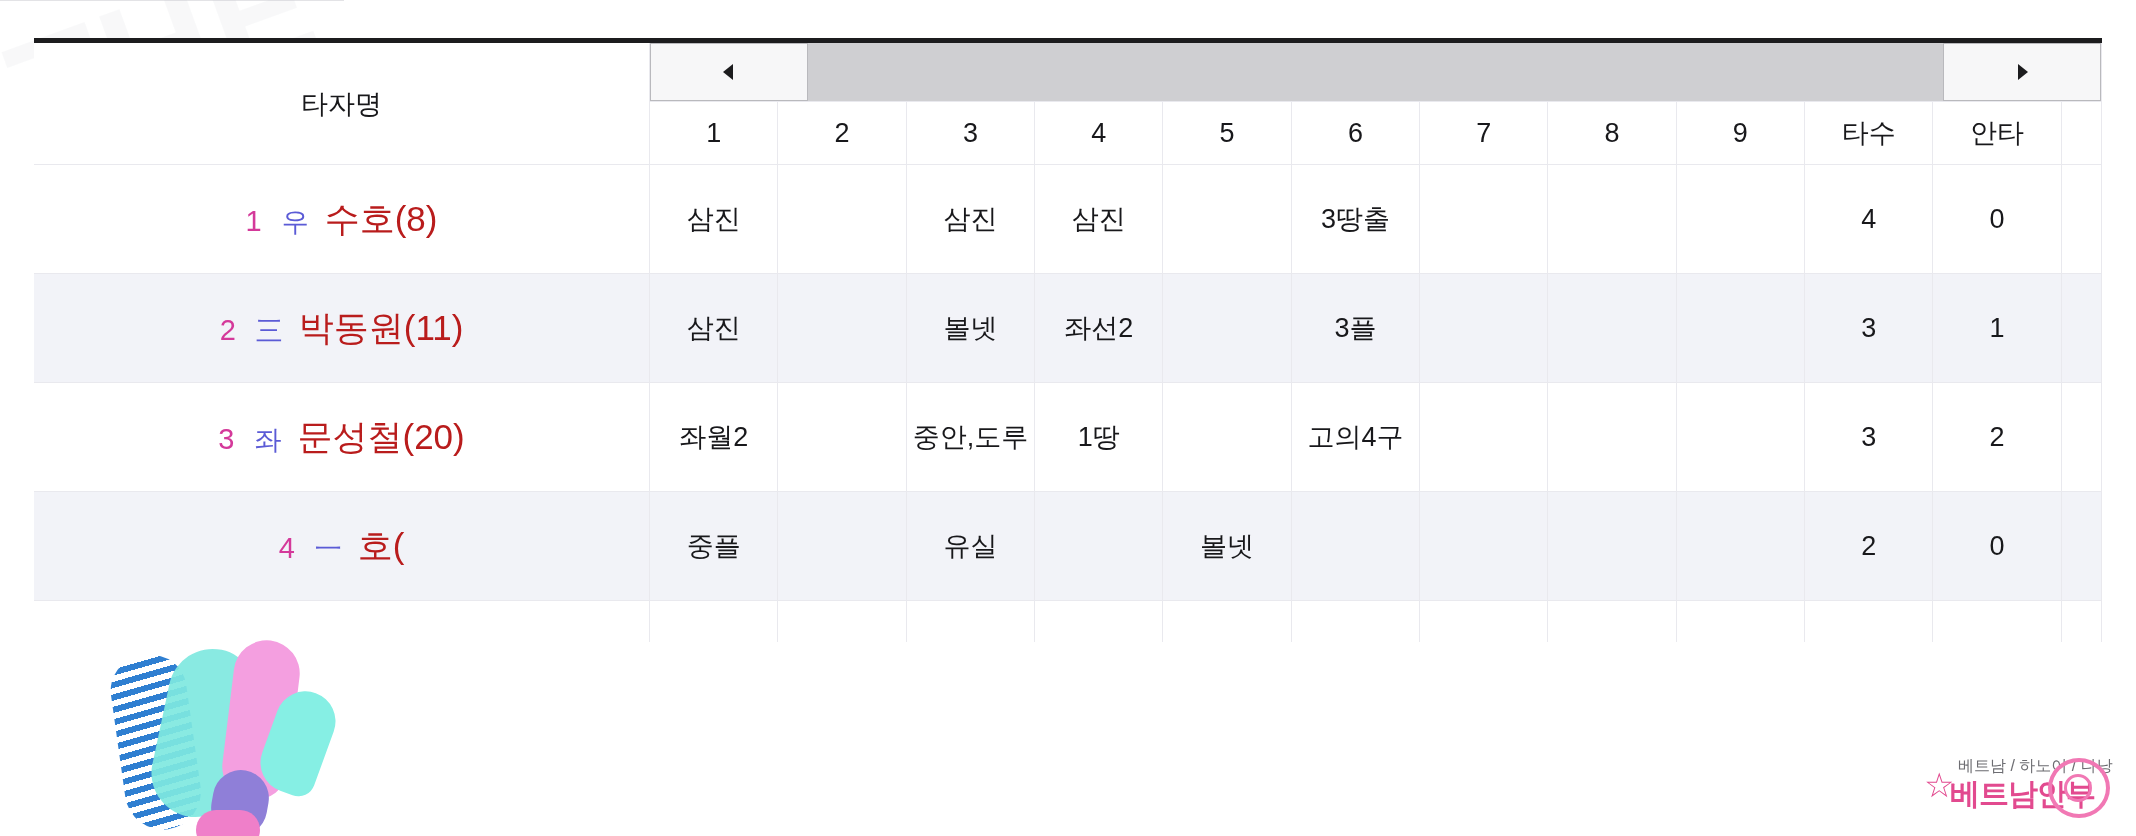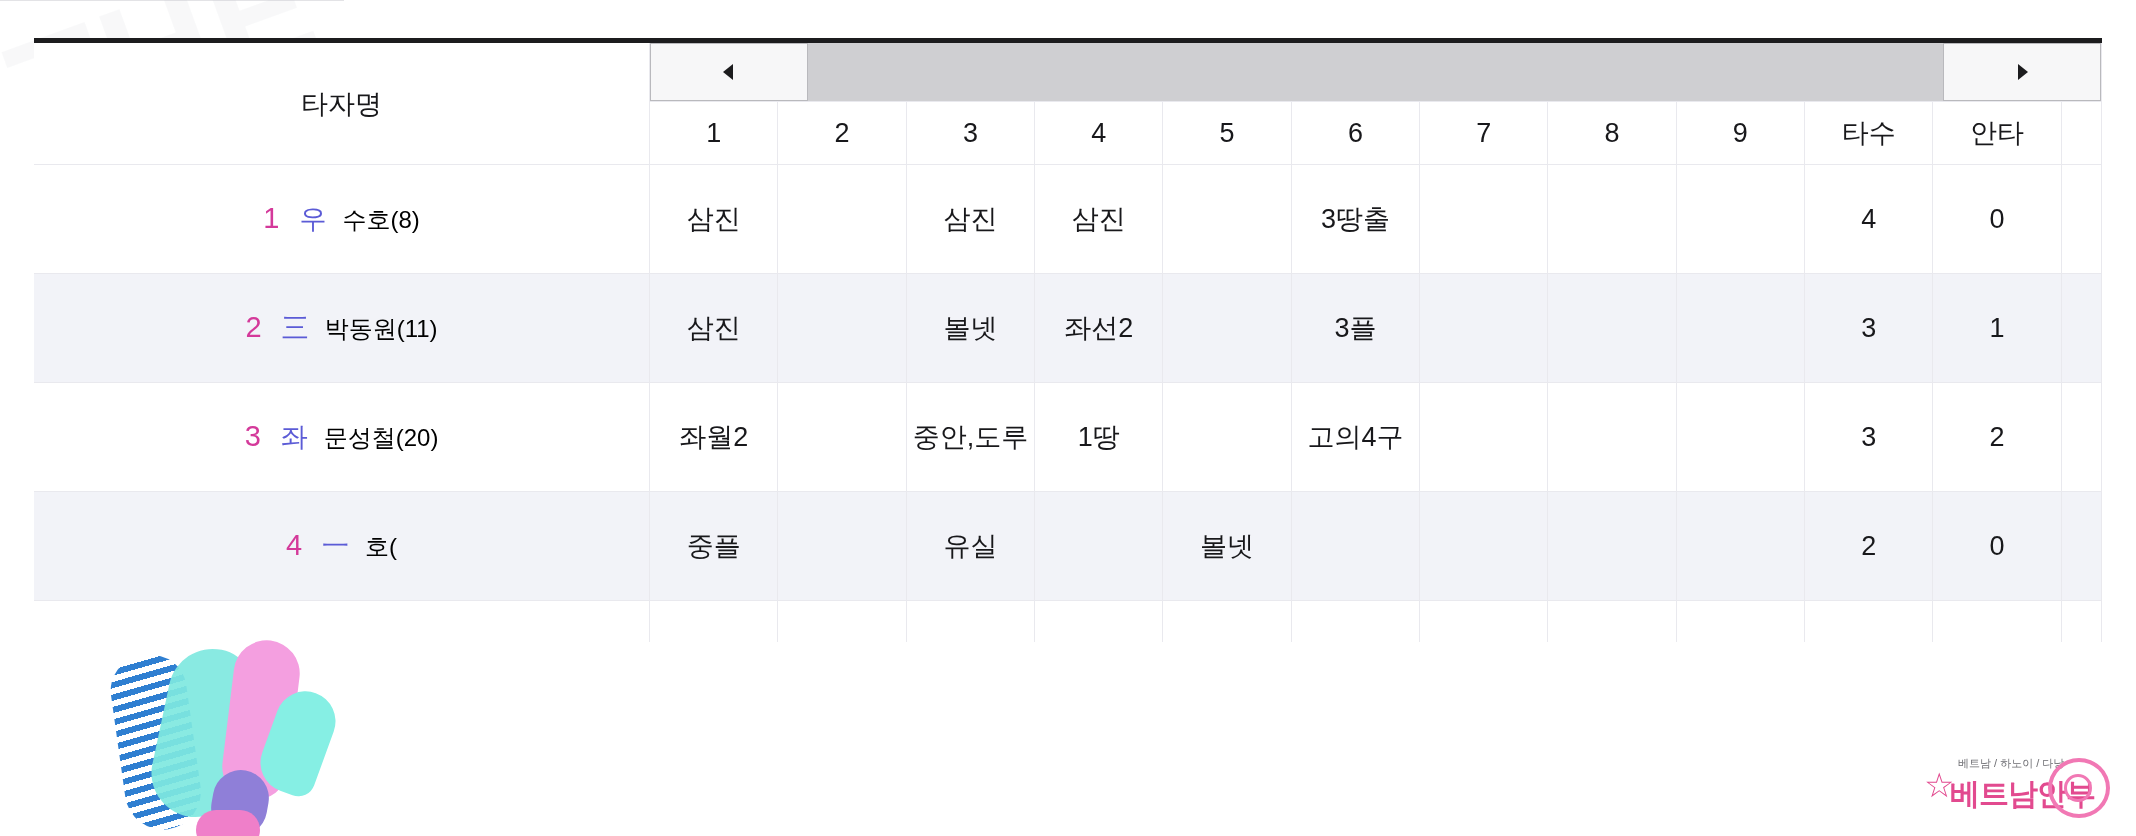--- a/index.html
+++ b/index.html
@@ -151,21 +151,21 @@
     color: #d4399a;
     font-weight: 500;
     margin-right: 20px;
     font-size: 29px;
   }
   .pos-tag {
     color: #5b5bd6;
     font-size: 27px;
     margin-right: 16px;
   }
-  .player-name { font-size: 24px; color: #000000; }
+  .player-name { font-size: 35px; color: #b91c1c; }
 
   td.result { font-size: 28px; }
   td.total  { font-size: 28px; }
 
   
   .doodle {
     position: absolute;
     pointer-events: none;
   }
   .d-blue {
@@ -232,21 +232,21 @@
     left: 26px; top: 24px;
     font-size: 30px;
     font-weight: 700;
     color: #e24a8f;
     letter-spacing: -1px;
     white-space: nowrap;
   }
   .logo-sub {
     position: absolute;
     left: 34px; top: 6px;
-    font-size: 11px;
+    font-size: 16px;
     color: #6d6d72;
     white-space: nowrap;
   }
   .logo-heart {
     position: absolute;
     right: 4px; top: 8px;
     width: 54px; height: 52px;
     border: 4px solid #f178b4;
     border-radius: 50% 50% 50% 50%;
   }

